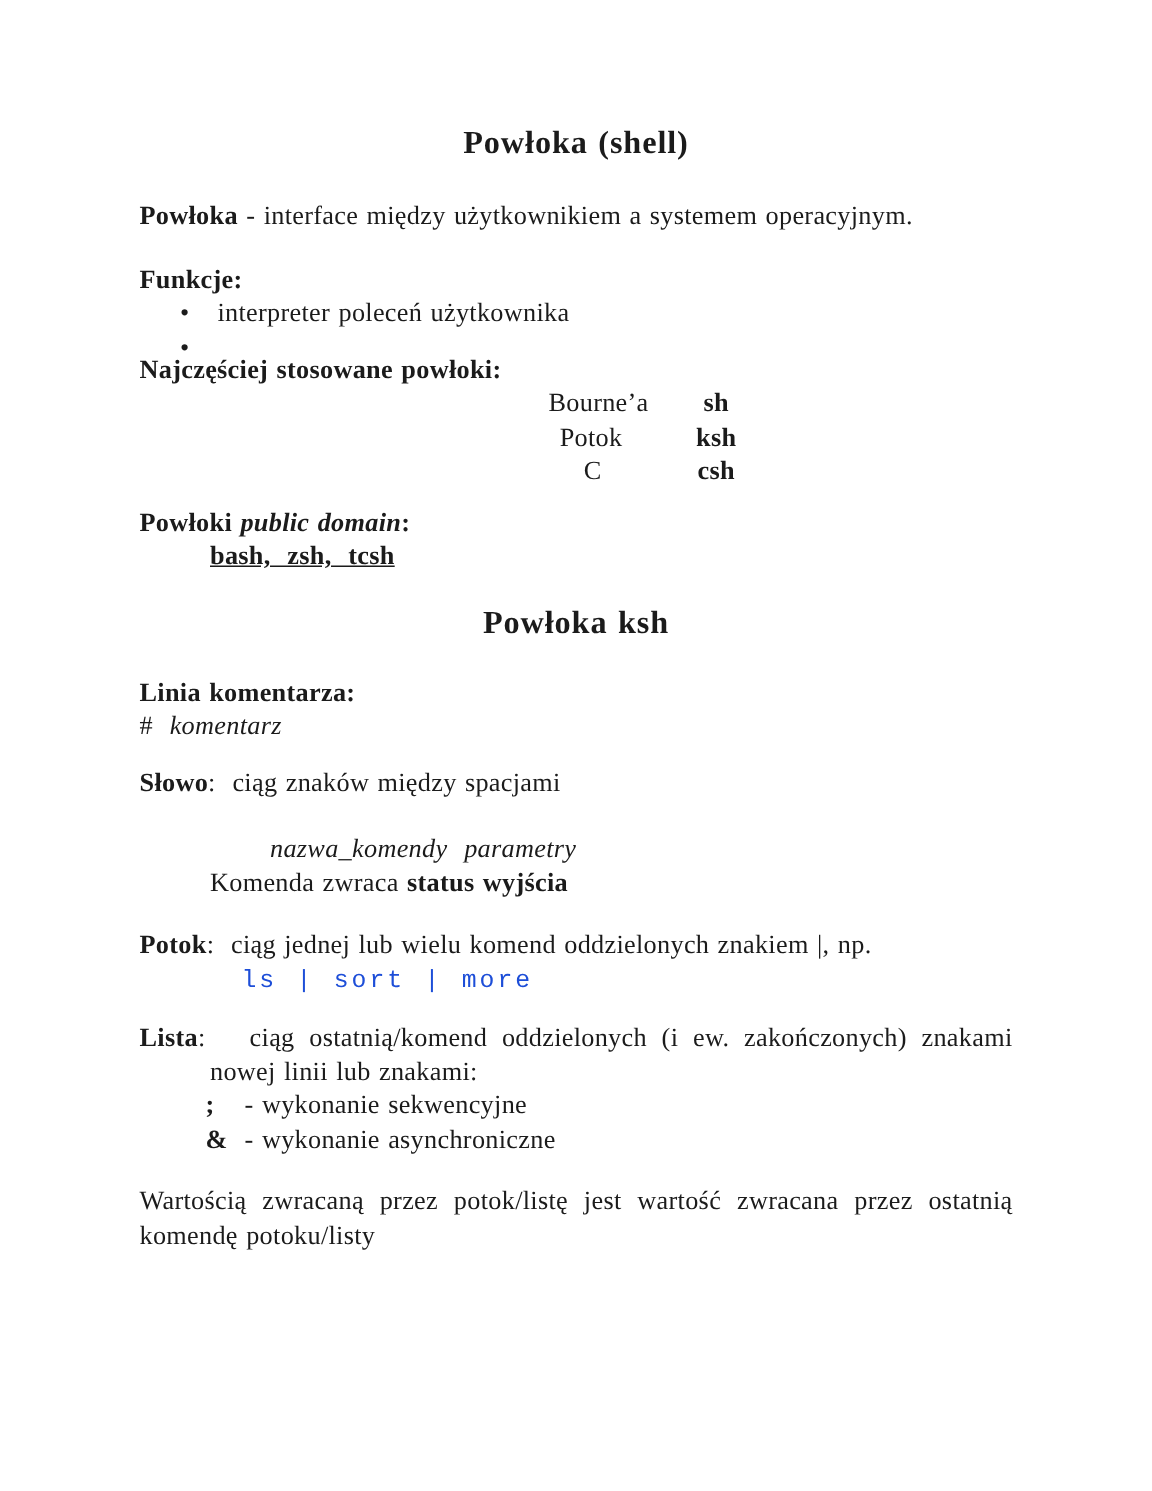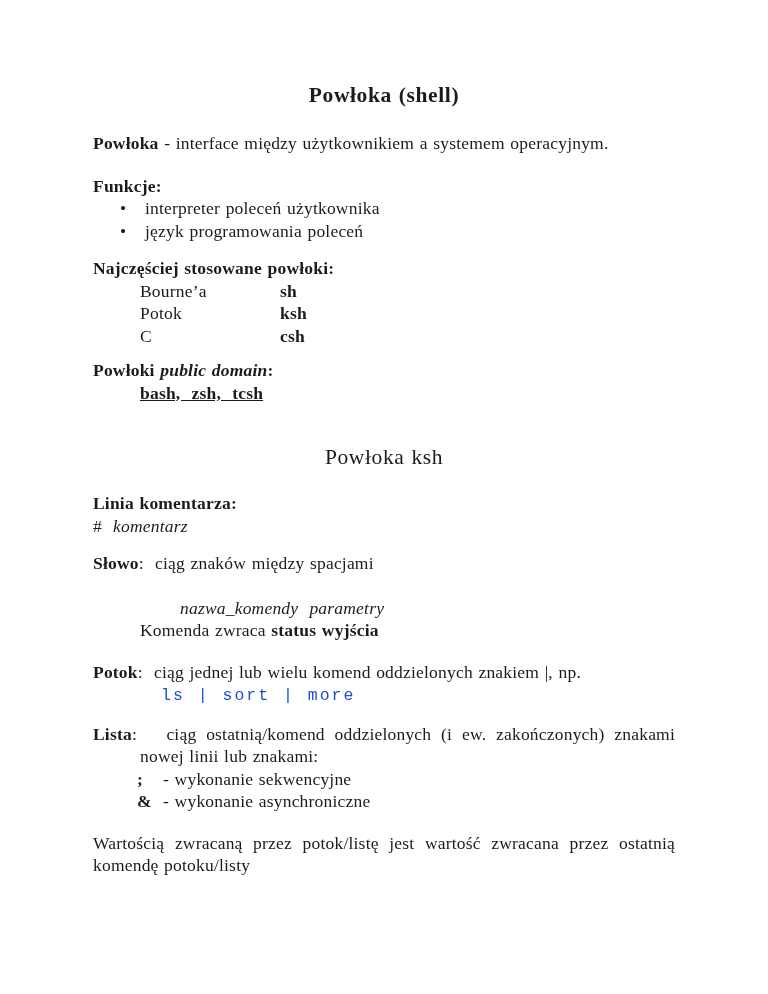--- a/index.html
+++ b/index.html
@@ -42,31 +42,31 @@
   .intro        { margin-top: 24px; }
   .func-heading { margin-top: 20px; font-weight: bold; }
   .bullet-list  { list-style: none; }
   .bullet-list li { padding-left: 52px; position: relative; }
   .bullet-dot {
     position: absolute;
     left: 27px;
     top: 0;
   }
   .shells-heading { margin-top: 15px; font-weight: bold; }
-  .shell-row    { padding-left: 47px; }
+  .shell-row    { padding-left: 47px; text-align: center; }
   .shell-name   { display: inline-block; width: 140px; }
   .shell-cmd    { font-weight: bold; }
   .pd-heading   { margin-top: 12px; font-weight: bold; }
   .pd-list      { padding-left: 47px; font-weight: bold; text-decoration: underline; }
   .section-title {
-    margin-top: 40px;
+    margin-top: 20px;
     text-align: center;
     font-size: 21.5px;
     line-height: 26px;
-    font-weight: normal;
+    font-weight: bold;
     letter-spacing: 0.6px;
   }
   .comment-heading { margin-top: 22px; font-weight: bold; }
   .word-line    { margin-top: 15px; }
   .cmd-block    { margin-top: 22px; }
   .cmd-syntax   { padding-left: 87px; font-style: italic; }
   .cmd-returns  { padding-left: 47px; }
   .pipe-block   { margin-top: 19px; }
   .pipe-example { padding-left: 68px; }
   .lista-block  { margin-top: 15px; }
@@ -81,21 +81,21 @@
 
 <div class="page">
 
   <h1 class="doc-title">Powłoka (shell)</h1>
 
   <p class="intro"><span class="bold">Powłoka</span><span class="pre"> - interface między użytkownikiem a systemem operacyjnym.</span></p>
 
   <p class="func-heading">Funkcje:</p>
   <ul class="bullet-list">
     <li><span class="bullet-dot">•</span><span>interpreter poleceń użytkownika</span></li>
-    <li><span class="bullet-dot">•</span><span>język programowania poleceń</span></li>
+    <li><span class="bullet-dot">•</span></li>
   </ul>
 
   <p class="shells-heading">Najczęściej stosowane powłoki:</p>
   <div>
     <p class="shell-row"><span class="shell-name">Bourne’a</span><span class="shell-cmd">sh</span></p>
     <p class="shell-row"><span class="shell-name">Potok</span><span class="shell-cmd">ksh</span></p>
     <p class="shell-row"><span class="shell-name">C</span><span class="shell-cmd">csh</span></p>
   </div>
 
   <p class="pd-heading"><span class="pre">Powłoki </span><span class="italic">public domain</span><span>:</span></p>

